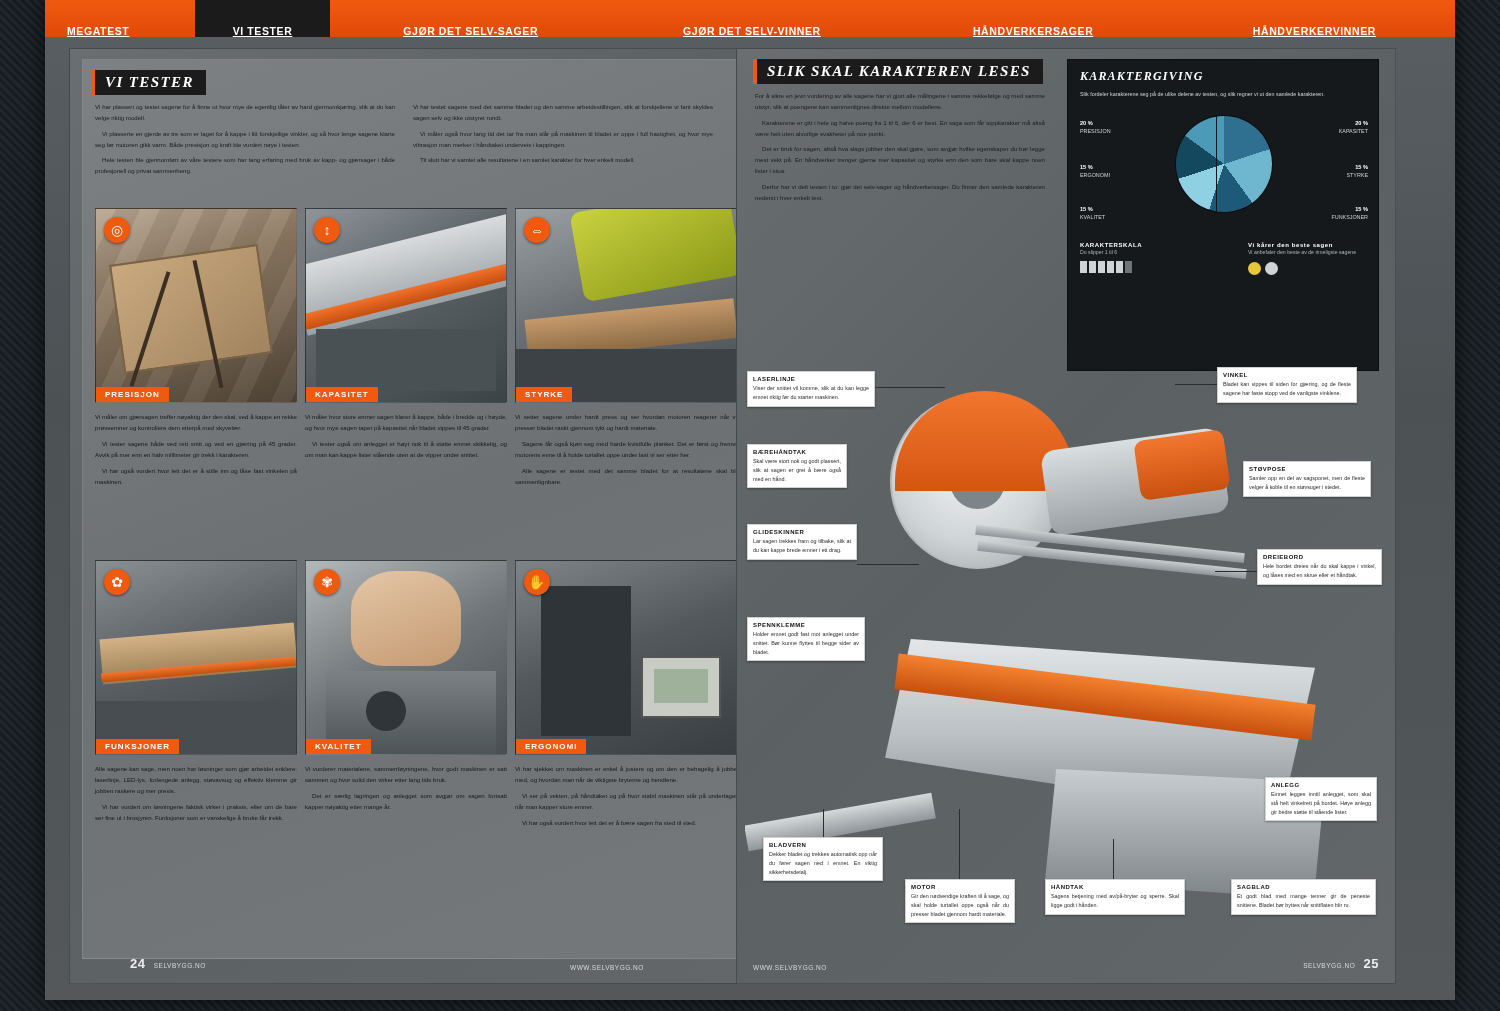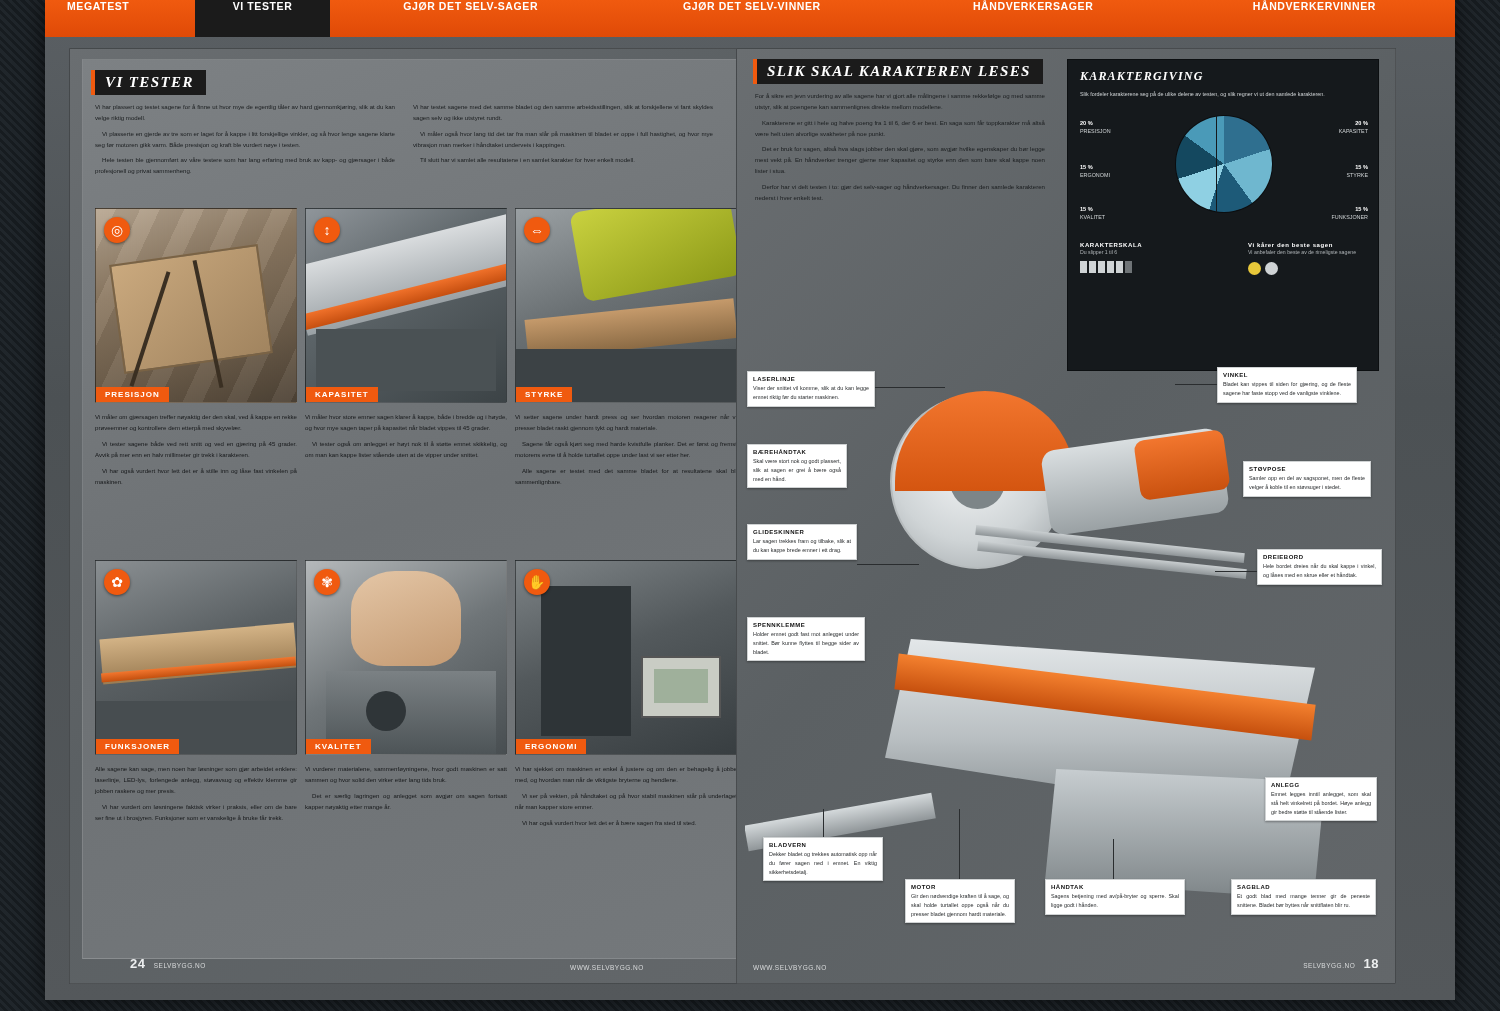--- a/index.html
+++ b/index.html
@@ -25,24 +25,25 @@
     box-shadow:0 0 22px rgba(0,0,0,.65);
     overflow:hidden;
   }
   
   .navbar {
     position:absolute; left:0; top:0; width:100%; height:37px;
     background:linear-gradient(180deg,#f05a0f 0%, #e04a07 100%);
     display:flex; align-items:stretch;
   }
   .navbar .tab {
-    display:flex; align-items:flex-start; justify-content:center;
+    display:flex; align-items:flex-end; justify-content:center;
     font-size:10.5px; font-weight:bold; letter-spacing:.6px;
     color:#ffffff; text-transform:uppercase; padding:0 10px;
     white-space:nowrap;
+    text-decoration:underline;
   }
   .navbar .tab.first { width:150px; justify-content:flex-start; padding-left:22px; }
   .navbar .tab.active { background:#1b1b1b; width:135px; }
   .navbar .tab.grow { flex:1; }
 
   
   .page-left {
     position:absolute; left:24px; top:48px; width:690px; height:936px;
     background:linear-gradient(135deg,#6a6e71 0%,#5b6063 45%,#63676a 100%);
     border:1px solid rgba(0,0,0,.25);
@@ -471,17 +472,17 @@
       <div class="callout" style="left:404px;top:300px;width:0px;height:0px;opacity:0;">
         <h4>BORDET</h4>
         <p>Skal være plant og stabilt. Mange sager har uttrekkbare støtter for lange emner.</p>
       </div>
 
     </div>
 
     <div class="footer-right" style="left:16px;">WWW.SELVBYGG.NO</div>
     <div class="footer-right" style="right:16px;">
       <span>SELVBYGG.NO</span>
-      <span class="pagenum" style="margin-left:6px;">18</span>
+      <span class="pagenum" style="margin-left:6px;">25</span>
     </div>
   </div>
 
 </div>
 
 </body></html>

